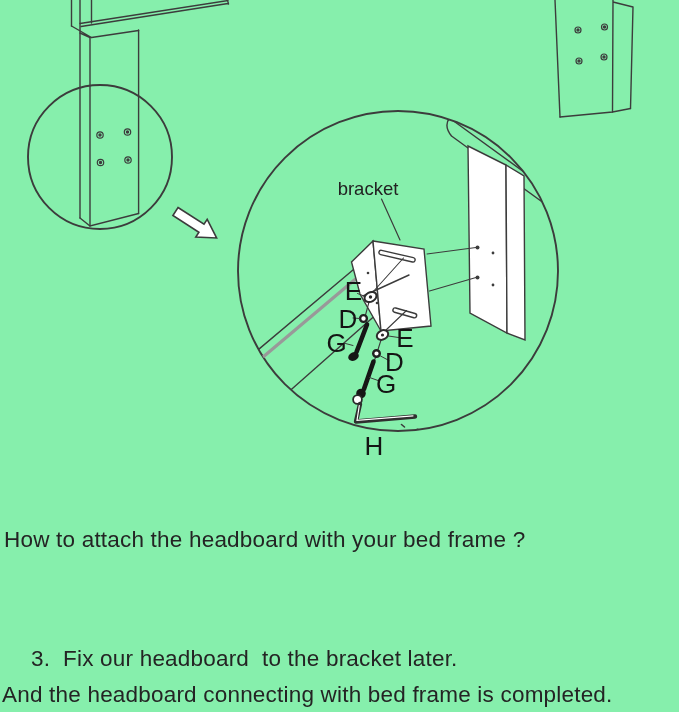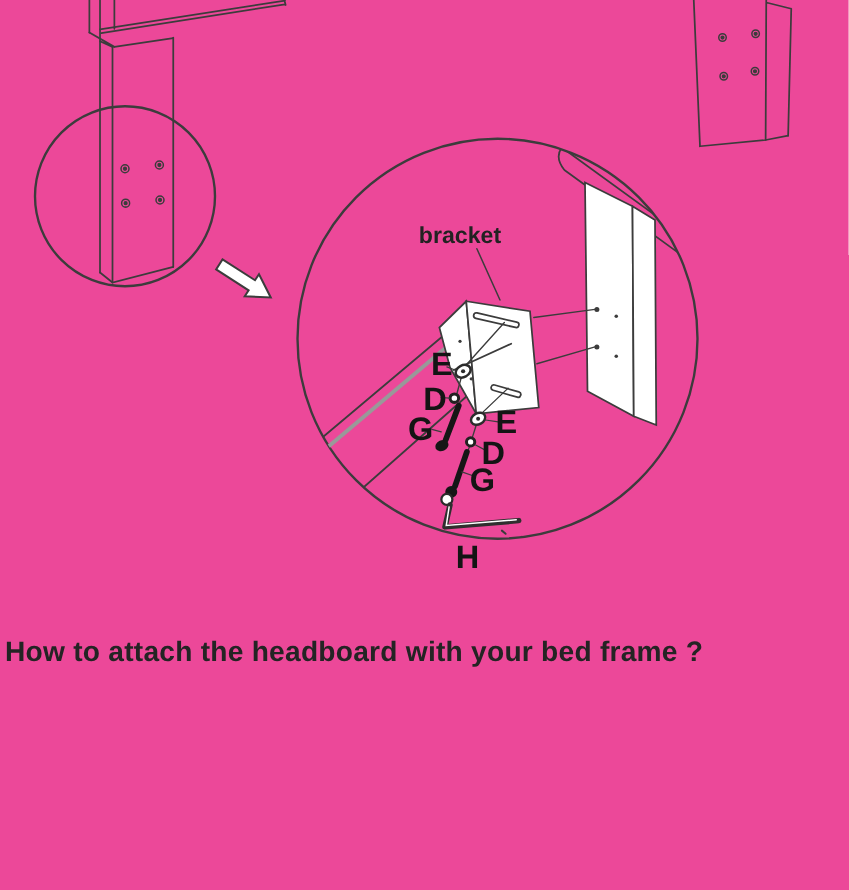--- a/index.html
+++ b/index.html
@@ -1,22 +1,22 @@
 <!DOCTYPE html>
 <html><head>
 <meta charset="utf-8">
 <style>
   html,body{margin:0;padding:0;background:#fff;}
   body{width:679px;height:712px;position:relative;font-family:"Liberation Sans",sans-serif;}
-  .canvas{position:absolute;inset:0;background:#ec4899;font-weight:bold;}
+  .canvas{position:absolute;inset:0;background:#86efac;}
   svg{display:block;}
   svg text.callout{font-family:"Liberation Sans",sans-serif;fill:#141414;font-size:26px;}
   svg text.small-callout{font-family:"Liberation Sans",sans-serif;fill:#222;font-size:18.5px;}
   .instr{position:absolute;color:#242424;font-size:22.5px;white-space:pre;letter-spacing:0.2px;}
-  #line-heading{left:4px;top:509px;}
+  #line-heading{left:4px;top:527px;}
   #line-step1{left:27px;top:574px;}
   #line-step2{left:31px;top:609px;}
   #line-step3{left:31px;top:646px;}
   #line-footer{left:2px;top:682px;}
 </style>
 </head>
 <body>
 
 <div class="canvas">
 
@@ -134,14 +134,16 @@
       <text class="callout" x="336.5" y="343" text-anchor="middle" dominant-baseline="central" stroke="none">G</text>
       <text class="callout" x="405" y="337.5" text-anchor="middle" dominant-baseline="central" stroke="none">E</text>
       <text class="callout" x="394.5" y="362" text-anchor="middle" dominant-baseline="central" stroke="none">D</text>
       <text class="callout" x="386" y="384" text-anchor="middle" dominant-baseline="central" stroke="none">G</text>
       <text class="callout" x="374" y="445.5" text-anchor="middle" dominant-baseline="central" stroke="none">H</text>
     </g>
   </g>
 </svg>
 
 <div class="instr" id="line-heading">How to attach the headboard with your bed frame ?</div>
+<div class="instr" id="line-step3">3.  Fix our headboard  to the bracket later.</div>
+<div class="instr" id="line-footer">And the headboard connecting with bed frame is completed.</div>
 
 </div>
 
 </body></html>

